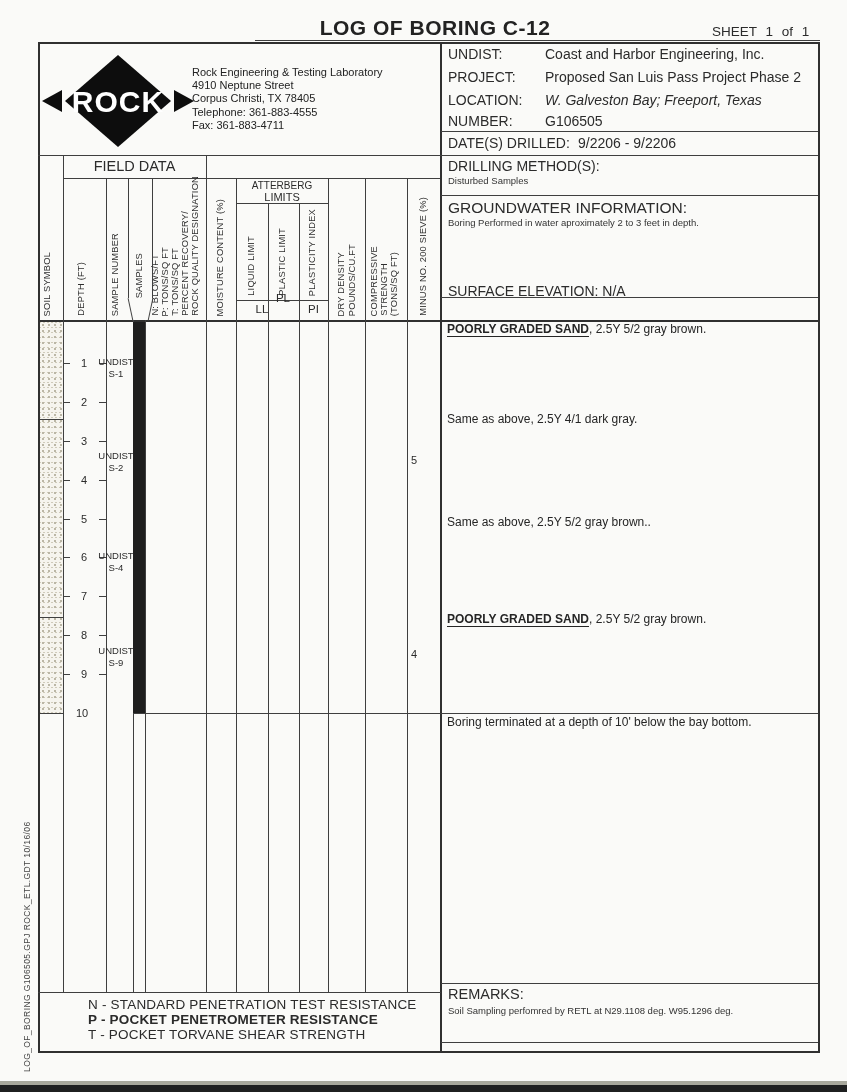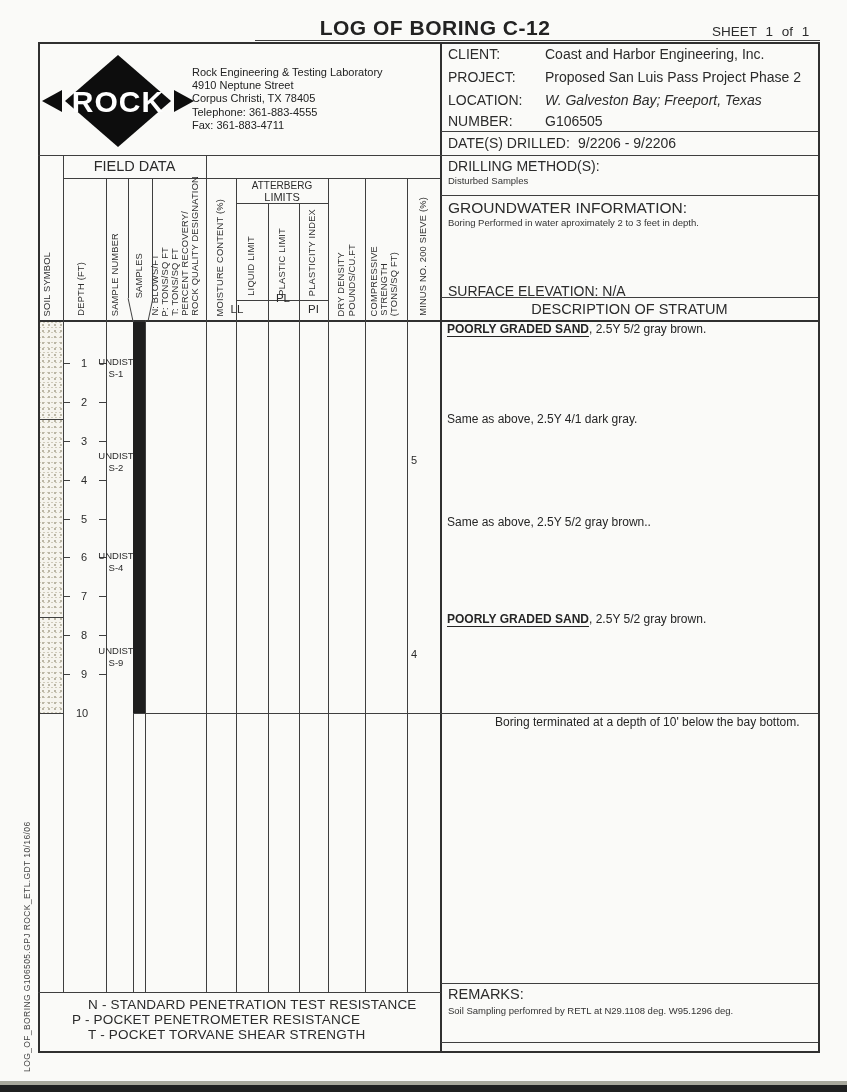--- a/index.html
+++ b/index.html
@@ -89,21 +89,21 @@
   <div class="logo-word" style="left:53px;top:85px;width:130px;">ROCK</div>
 
   <div class="txt co" style="left:192px;top:66px;">
     <div>Rock Engineering &amp; Testing Laboratory</div>
     <div>4910 Neptune Street</div>
     <div>Corpus Christi, TX 78405</div>
     <div>Telephone:  361-883-4555</div>
     <div>Fax:  361-883-4711</div>
   </div>
 
-  <div class="txt lbl" style="left:448px;top:46px;">CLIENT:</div>
+  <div class="txt lbl" style="left:448px;top:46px;">UNDIST:</div>
   <div class="txt val" style="left:545px;top:46px;">Coast and Harbor Engineering, Inc.</div>
   <div class="txt lbl" style="left:448px;top:69px;">PROJECT:</div>
   <div class="txt val" style="left:545px;top:69px;">Proposed San Luis Pass Project Phase 2</div>
   <div class="txt lbl" style="left:448px;top:92px;">LOCATION:</div>
   <div class="txt val" style="left:545px;top:92px;font-style:italic;">W. Galveston Bay; Freeport, Texas</div>
   <div class="txt lbl" style="left:448px;top:113px;">NUMBER:</div>
   <div class="txt val" style="left:545px;top:113px;">G106505</div>
 
   <div class="hline" style="left:441px;top:131px;width:377px;"></div>
   <div class="txt lbl" style="left:448px;top:135px;">DATE(S) DRILLED:</div>
@@ -113,21 +113,20 @@
 
   <div class="txt lbl" style="left:448px;top:158px;">DRILLING METHOD(S):</div>
   <div class="txt small" style="left:448px;top:175px;">Disturbed Samples</div>
 
   <div class="hline" style="left:441px;top:195px;width:377px;"></div>
   <div class="txt" style="left:448px;top:199px;font-size:15.5px;">GROUNDWATER INFORMATION:</div>
   <div class="txt small" style="left:448px;top:217px;">Boring Performed in water aproximately 2 to 3 feet in depth.</div>
 
   <div class="txt lbl" style="left:448px;top:283px;">SURFACE ELEVATION:  N/A</div>
   <div class="hline" style="left:441px;top:297px;width:377px;"></div>
-  <div class="txt bandhdr" style="left:441px;top:301px;width:377px;">DESCRIPTION OF STRATUM</div>
 
   <div class="txt bandhdr" style="left:63px;top:158px;width:143px;">FIELD DATA</div>
   <div class="hline" style="left:63px;top:178px;width:377px;"></div>
 
   <div class="txt llrow" style="left:236px;top:180px;width:92px;font-size:10px;">ATTERBERG</div>
   <div class="txt llrow" style="left:236px;top:191px;width:92px;font-size:11px;">LIMITS</div>
   <div class="hline" style="left:236px;top:203px;width:92px;"></div>
 
   <div class="vtext" style="left:42px;bottom:776px;">SOIL SYMBOL</div>
   <div class="vtext" style="left:76px;bottom:776px;">DEPTH (FT)</div>
@@ -143,21 +142,21 @@
   <div class="vtext" style="left:277px;bottom:796px;">PLASTIC LIMIT</div>
   <div class="vtext" style="left:307px;bottom:796px;">PLASTICITY INDEX</div>
   <div class="vtext" style="left:336px;bottom:776px;">DRY DENSITY</div>
   <div class="vtext" style="left:347px;bottom:776px;">POUNDS/CU.FT</div>
   <div class="vtext" style="left:369px;bottom:776px;">COMPRESSIVE</div>
   <div class="vtext" style="left:379px;bottom:776px;">STRENGTH</div>
   <div class="vtext" style="left:389px;bottom:776px;">(TONS/SQ FT)</div>
   <div class="vtext" style="left:418px;bottom:776px;">MINUS NO. 200 SIEVE (%)</div>
 
   <div class="hline" style="left:236px;top:300px;width:92px;"></div>
-  <div class="txt llrow" style="left:223px;top:303px;width:28px;">LL</div>
+  <div class="txt llrow" style="left:248px;top:303px;width:28px;">LL</div>
   <div class="txt llrow" style="left:269px;top:292px;width:28px;">PL</div>
   <div class="txt llrow" style="left:300px;top:303px;width:27px;">PI</div>
 
   <div class="hline bold2" style="left:38px;top:320px;width:780px;height:2px;"></div>
 
   <div class="vline" style="left:63px;top:155px;height:837px;"></div>
   <div class="vline" style="left:106px;top:178px;height:814px;"></div>
   <div class="vline" style="left:128px;top:178px;height:120px;"></div>
   <div class="vline" style="left:152px;top:178px;height:120px;"></div>
   <div class="vline" style="left:130px;top:298px;height:23px;transform:rotate(-12deg);"></div>
@@ -228,25 +227,25 @@
 
   <div class="txt depthnum" style="left:404px;top:454px;width:20px;">5</div>
   <div class="txt depthnum" style="left:404px;top:648px;width:20px;">4</div>
 
   <div class="txt desc" style="left:447px;top:322px;"><span class="b">POORLY GRADED SAND</span><span>, 2.5Y 5/2 gray brown.</span></div>
   <div class="txt desc" style="left:447px;top:412px;"><span class="b" style="border:none;"></span><span>Same as above, 2.5Y 4/1 dark gray.</span></div>
   <div class="txt desc" style="left:447px;top:515px;"><span class="b" style="border:none;"></span><span>Same as above, 2.5Y 5/2 gray brown..</span></div>
   <div class="txt desc" style="left:447px;top:612px;"><span class="b">POORLY GRADED SAND</span><span>, 2.5Y 5/2 gray brown.</span></div>
 
   <div class="hline" style="left:133px;top:713px;width:685px;"></div>
-  <div class="txt desc" style="left:447px;top:715px;margin-left:48px;">Boring terminated at a depth of 10' below the bay bottom.</div>
+  <div class="txt desc" style="left:447px;top:715px;">Boring terminated at a depth of 10' below the bay bottom.</div>
 
   <div class="hline" style="left:38px;top:992px;width:403px;"></div>
   <div class="txt legend" style="left:88px;top:997px;">N - STANDARD PENETRATION TEST RESISTANCE</div>
-  <div class="txt legend" style="left:72px;top:1012px;">P - POCKET PENETROMETER RESISTANCE</div>
+  <div class="txt legend" style="left:88px;top:1012px;font-weight:bold;">P - POCKET PENETROMETER RESISTANCE</div>
   <div class="txt legend" style="left:88px;top:1027px;">T - POCKET TORVANE SHEAR STRENGTH</div>
 
   <div class="hline" style="left:441px;top:983px;width:377px;"></div>
   <div class="txt lbl" style="left:448px;top:986px;font-size:14.5px;">REMARKS:</div>
   <div class="txt small" style="left:448px;top:1005px;">Soil Sampling perfomred by RETL at N29.1108 deg.  W95.1296 deg.</div>
   <div class="hline" style="left:441px;top:1042px;width:377px;"></div>
 
   <div class="sidebar" style="left:22px;top:1072px;">LOG_OF_BORING  G106505.GPJ  ROCK_ETL.GDT  10/16/06</div>
 
   <div class="botstrip" style="top:1081px;height:4px;background:#a8a89c;"></div>

